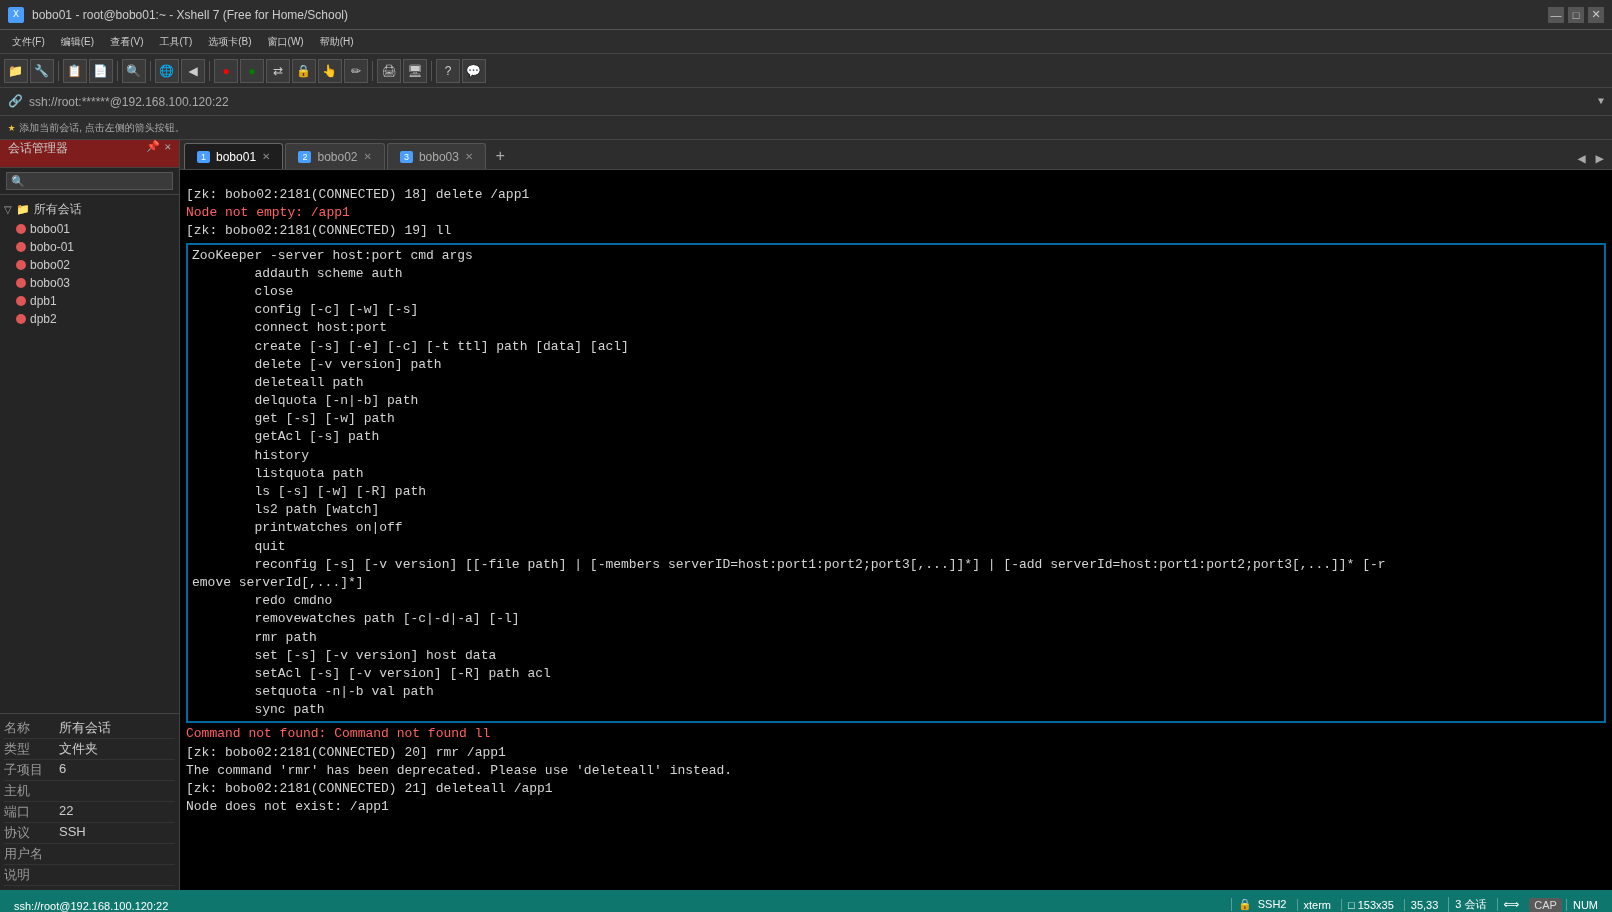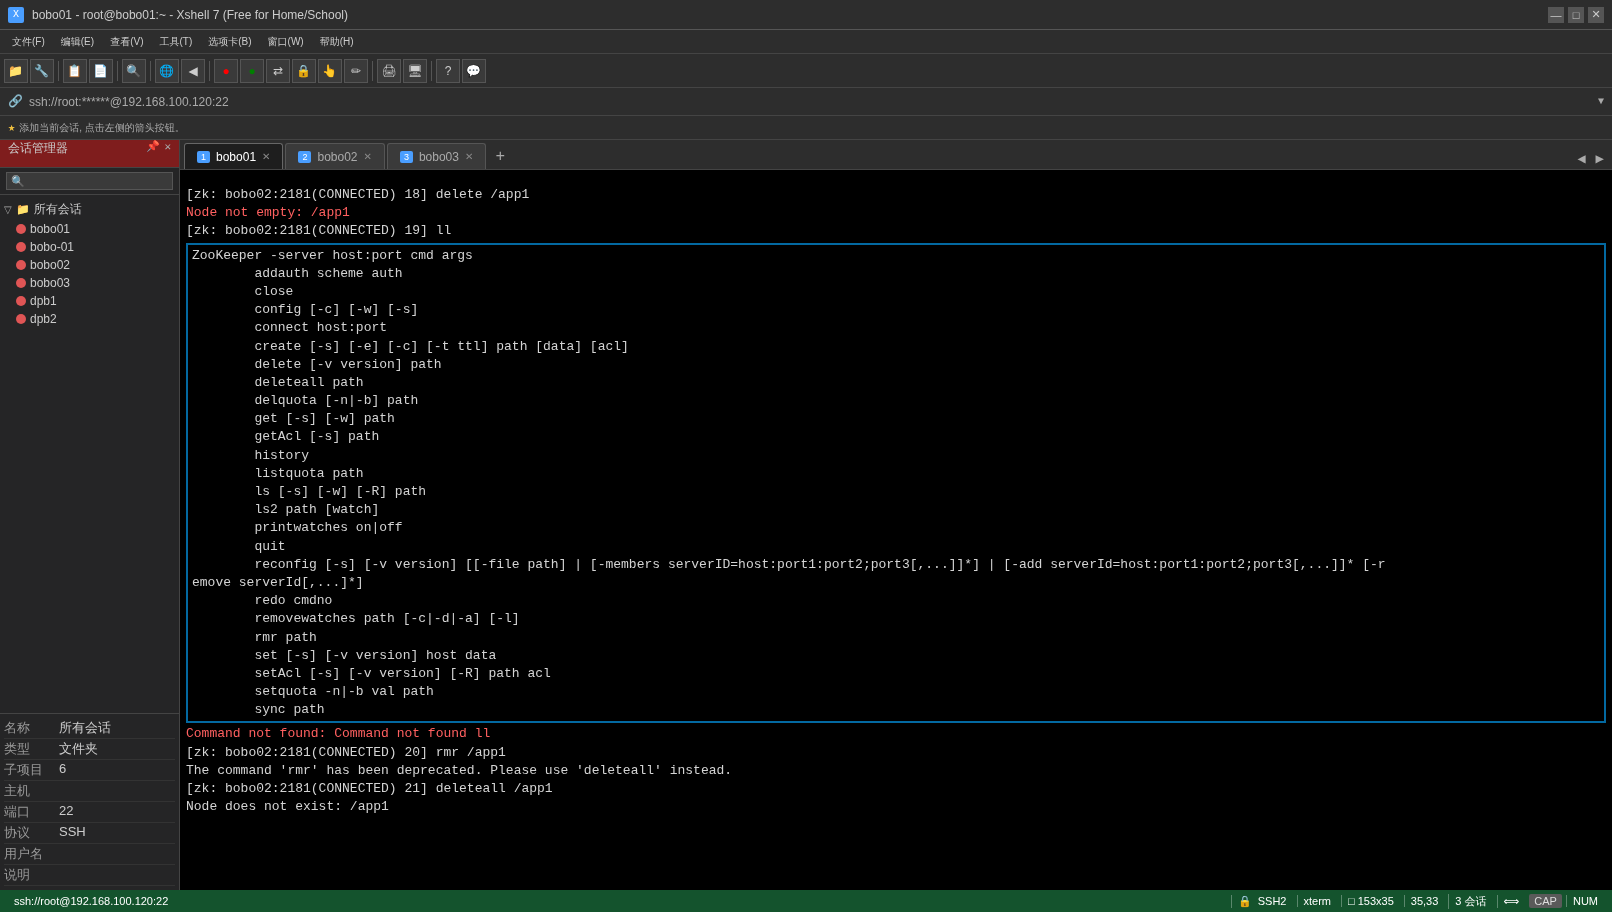--- a/index.html
+++ b/index.html
@@ -335,24 +335,24 @@
     }
     .term-prompt {
       color: #d4d4d4;
     }
     .term-error {
       color: #ff6060;
     }
 
     
     .status-bar {
-      background: #14532d;
+      background: #0f766e;
       height: 22px;
       display: flex;
-      align-items: center;
+      align-items: flex-end;
       padding: 0 8px;
       gap: 8px;
       justify-content: space-between;
     }
     .status-left {
       display: flex;
       align-items: center;
       gap: 2px;
     }
     .status-item {

